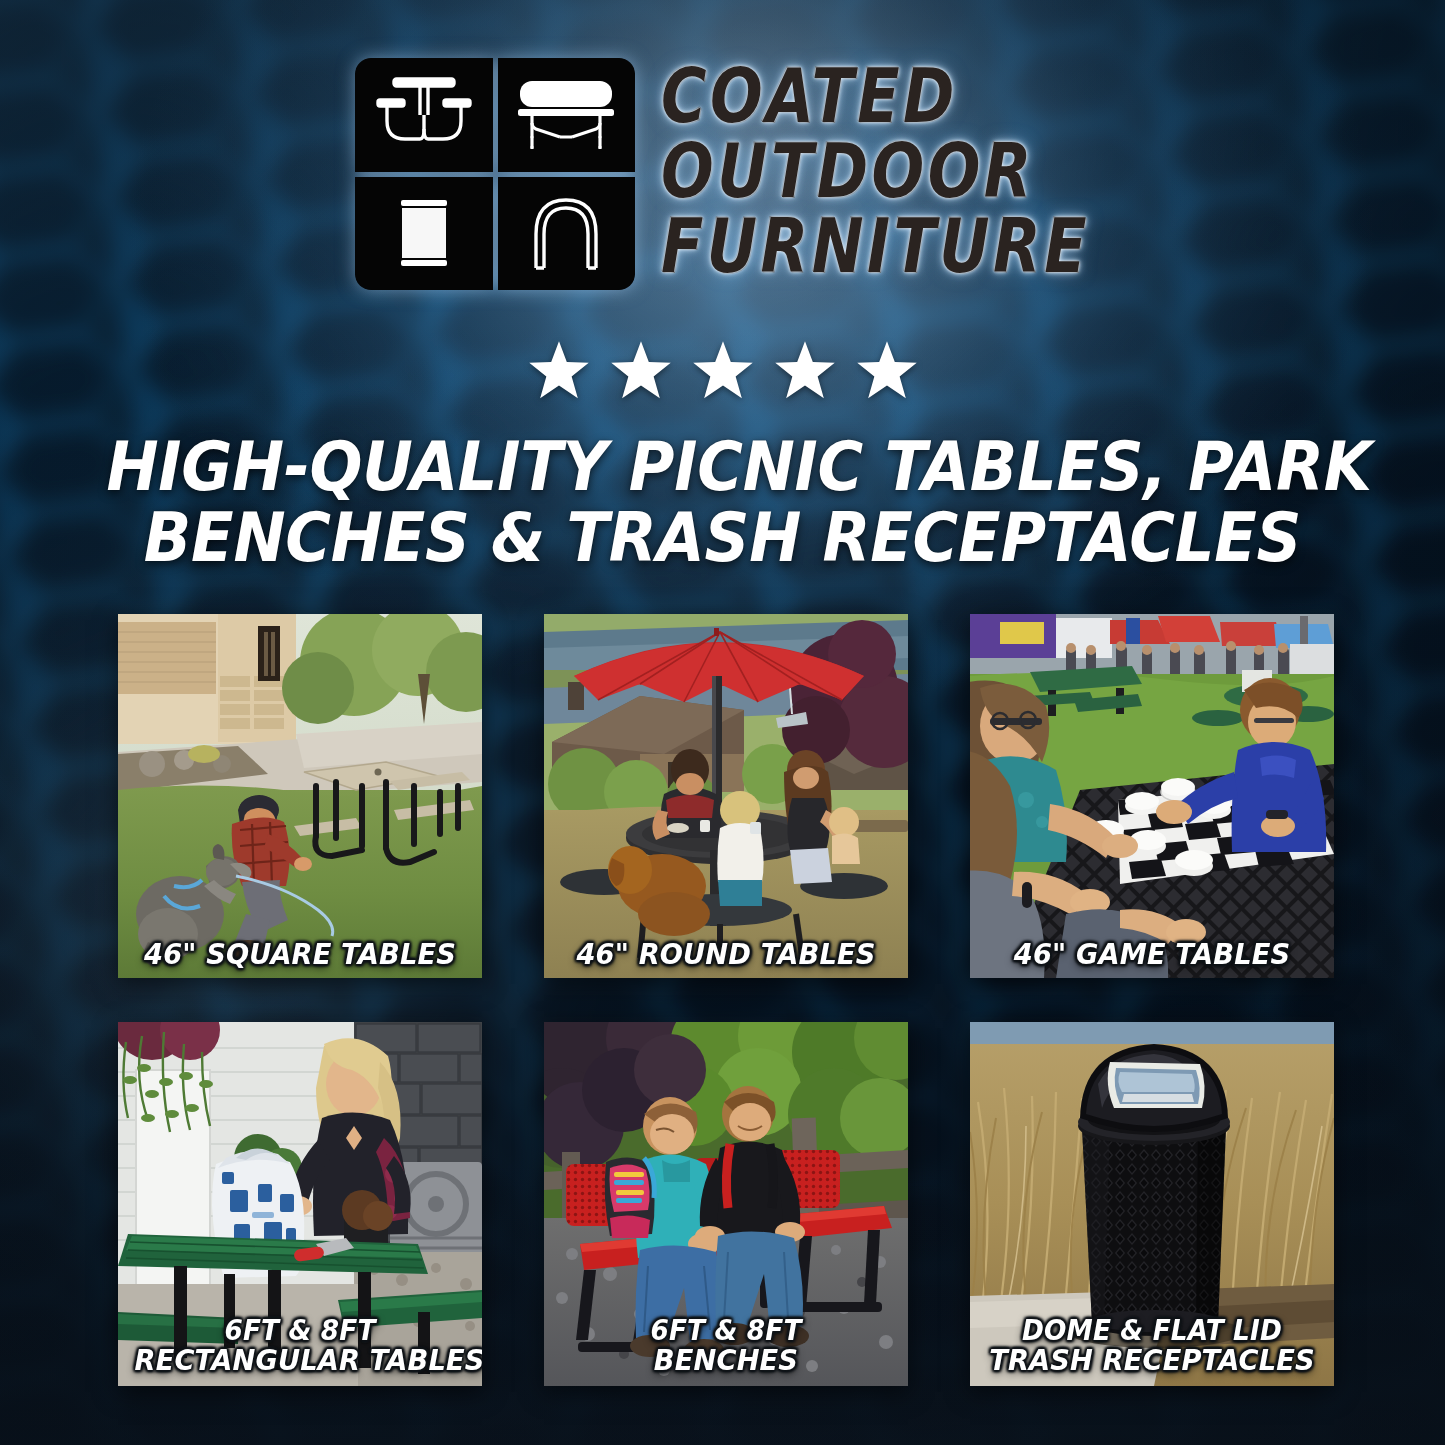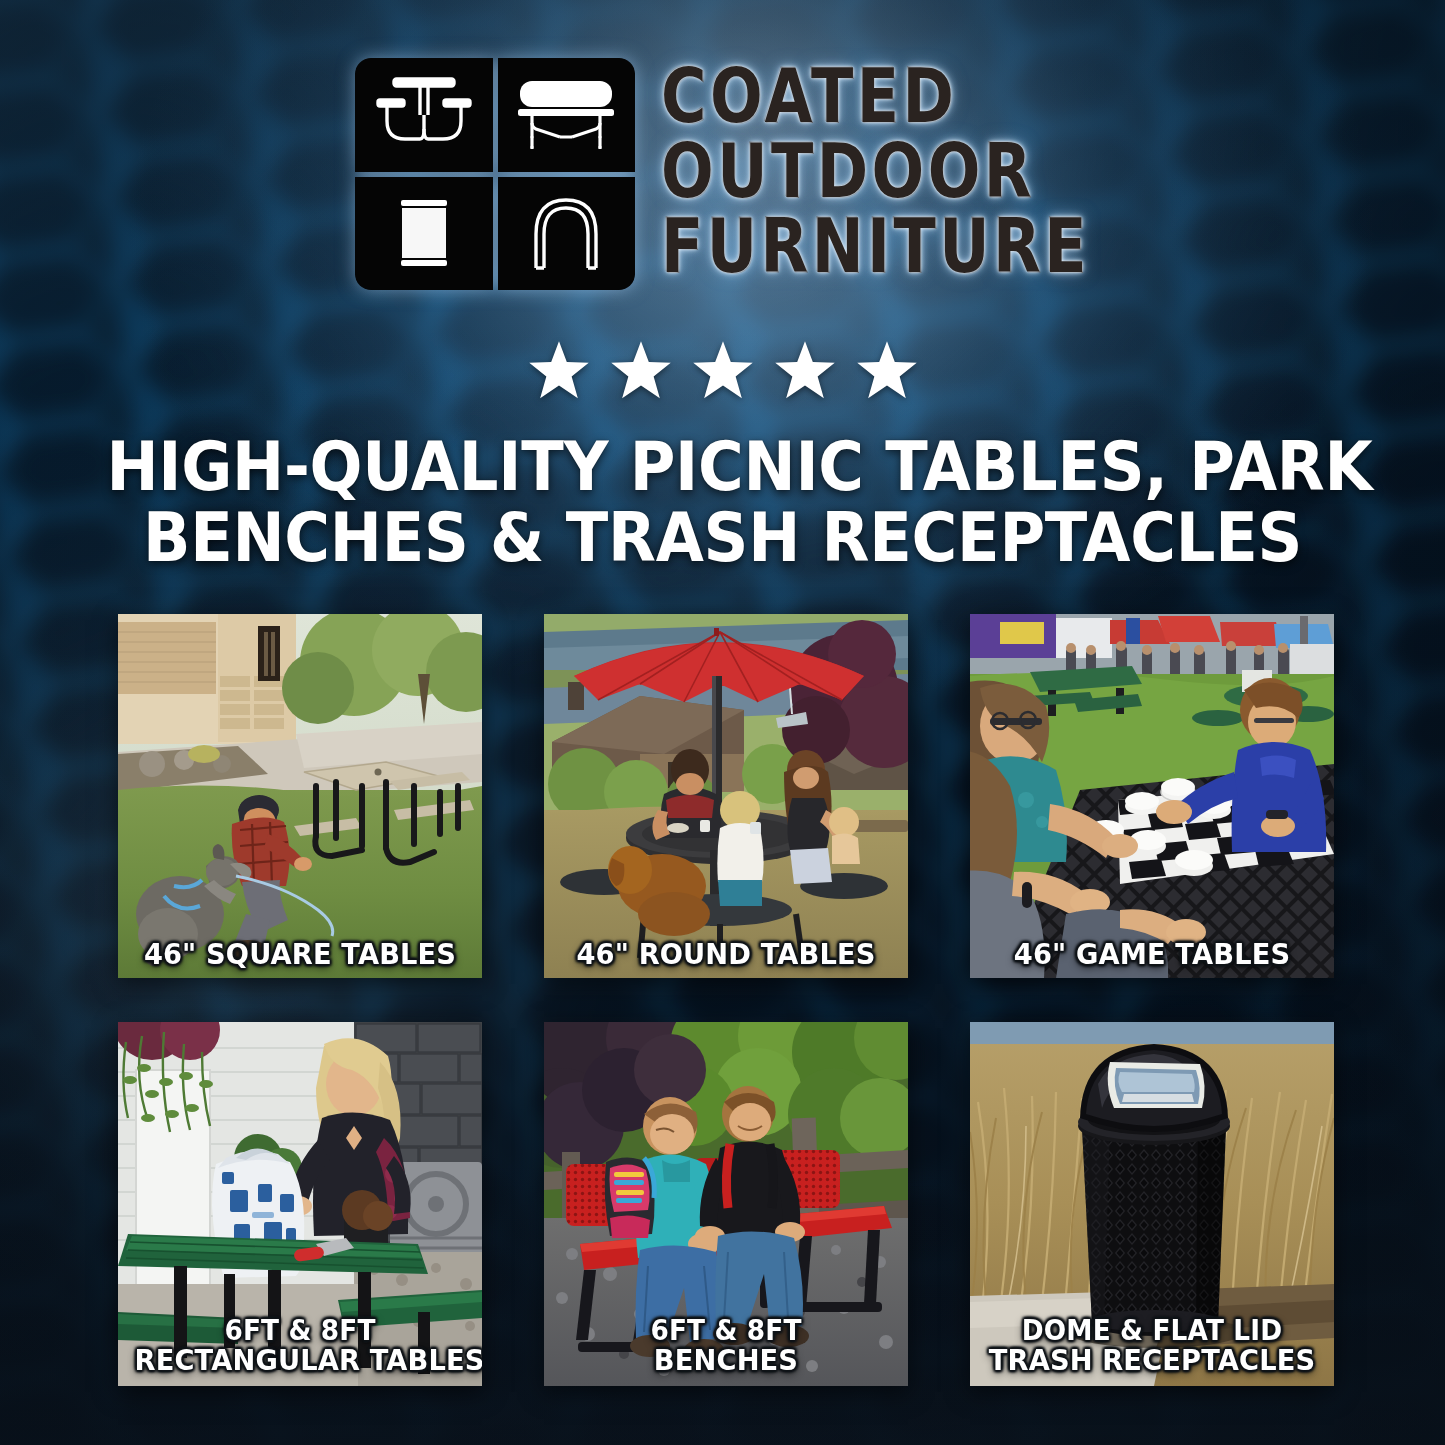--- a/index.html
+++ b/index.html
@@ -20,21 +20,21 @@
   }
   #bg-vign {
     position:absolute; inset:0;
     background:
       radial-gradient(ellipse 62% 48% at 52% 16%, rgba(120,175,225,0.26) 0%, rgba(70,120,170,0.09) 42%, rgba(0,0,0,0) 70%),
       radial-gradient(ellipse 85% 70% at 50% 55%, rgba(0,0,0,0) 38%, rgba(4,12,20,0.55) 100%),
       linear-gradient(180deg, rgba(10,20,32,0.10) 0%, rgba(10,20,32,0.0) 22%, rgba(10,18,28,0.42) 78%, rgba(12,20,30,0.86) 100%);
   }
 
   
-  #content { position:relative; z-index:3; width:1332px; height:1445px; }
+  #content { position:relative; z-index:3; width:1332px; height:1445px;font-style:italic; }
 
   
   .logo-row {
     position:absolute; left:0; top:58px; width:1445px;
     display:flex; justify-content:center; align-items:flex-start; gap:26px;
   }
   .logo-mark {
     width:280px; height:232px; flex:0 0 auto;
     display:grid; grid-template-columns:1fr 1fr; grid-template-rows:1fr 1fr;
     gap:5px; padding:0;

